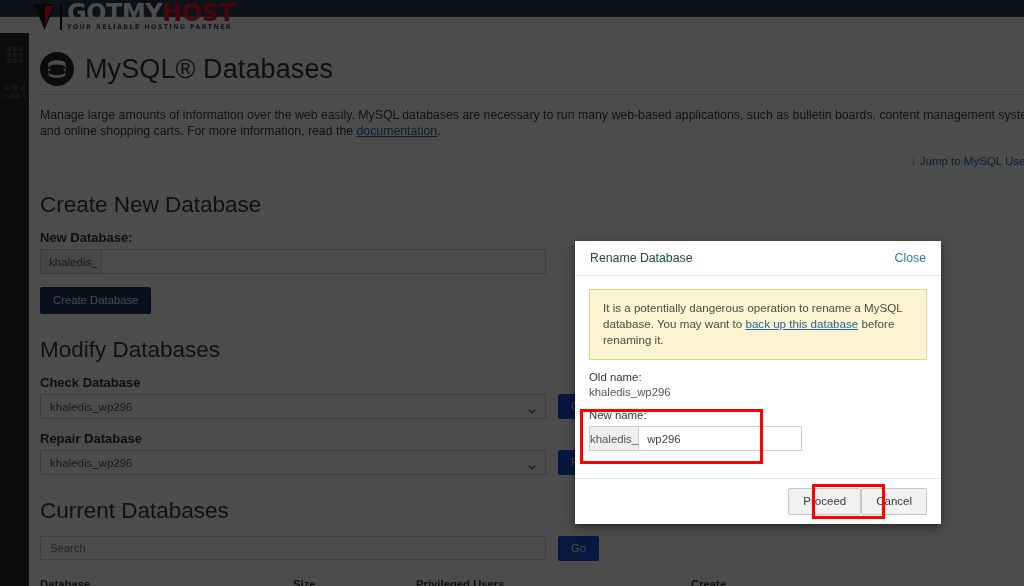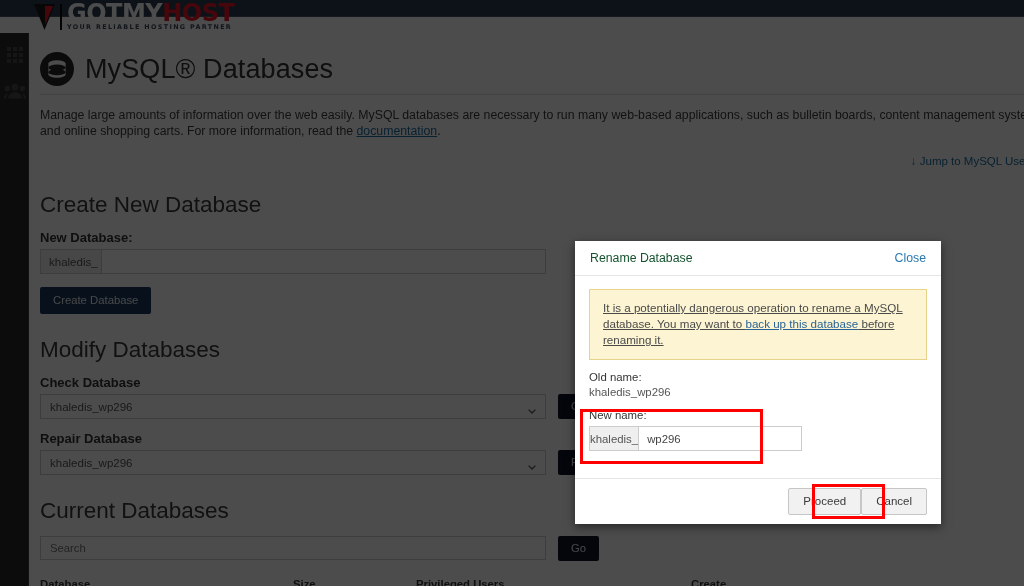--- a/index.html
+++ b/index.html
@@ -220,21 +220,21 @@
     display: flex;
     align-items: center;
   }
   .sel .caret {
     position: absolute;
     right: 9px; top: 9px;
     width: 8px; height: 5px;
   }
   .side-btn {
     margin-left: 12px;
-    background: #0f172a;
+    background: #1d4ed8;
     color: #e9edf1;
     font-size: 11.3px;
     border: none;
     padding: 6px 13px 7px 13px;
     border-radius: 2px;
     cursor: pointer;
     white-space: nowrap;
     font-family: "Liberation Sans", sans-serif;
   }
 
@@ -302,21 +302,20 @@
     padding: 13px 14px 0 14px;
     position: relative;
   }
   .warn-box {
     border: 1px solid #e6d48a;
     background: #fcf4d2;
     padding: 10px 13px 11px 13px;
     font-size: 11.6px;
     color: #4a4a4a;
     line-height: 16px;
-    text-decoration: underline;
   }
   .warn-box a { color: #2a6496; text-decoration: underline; }
 
   .mf-label {
     font-size: 11.4px;
     font-weight: normal;
     color: #333333;
     margin-top: 11px;
   }
   .mf-value {

